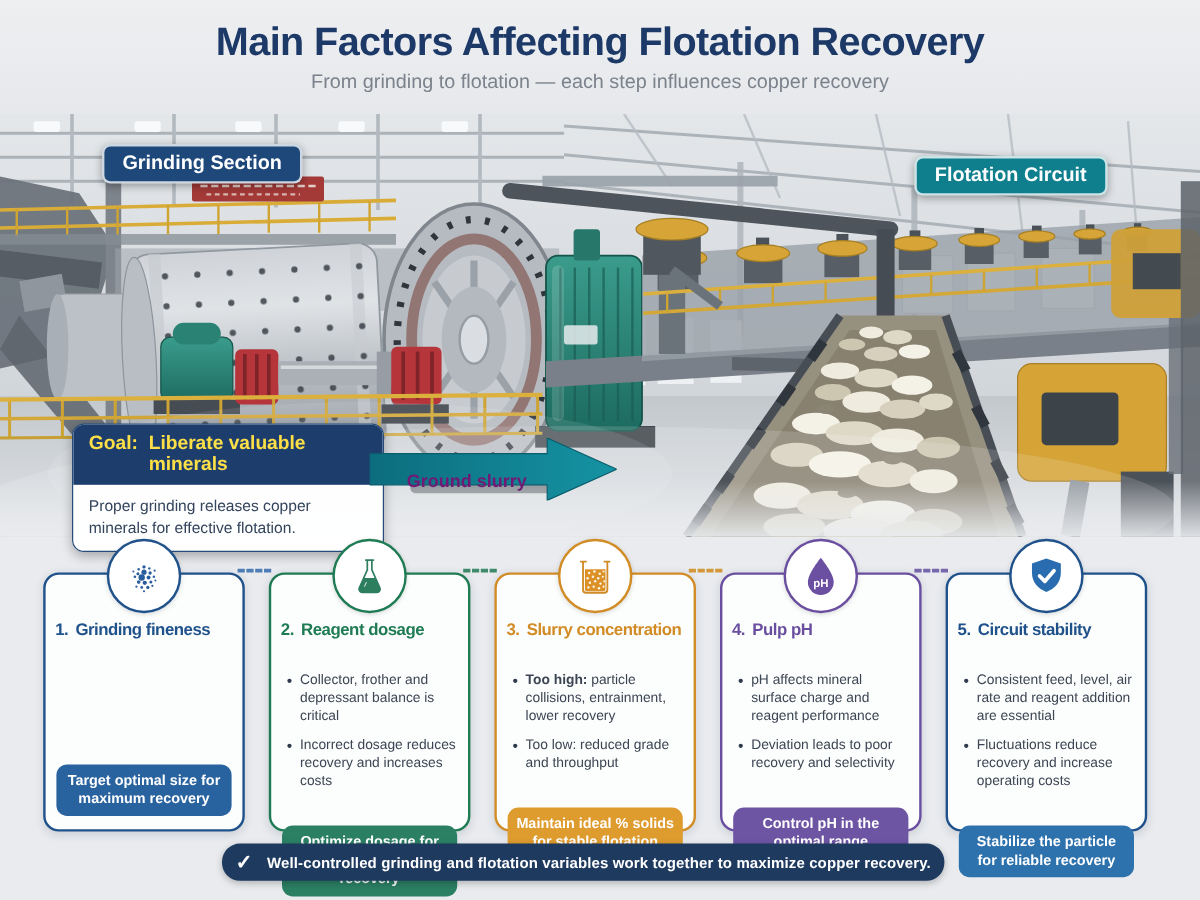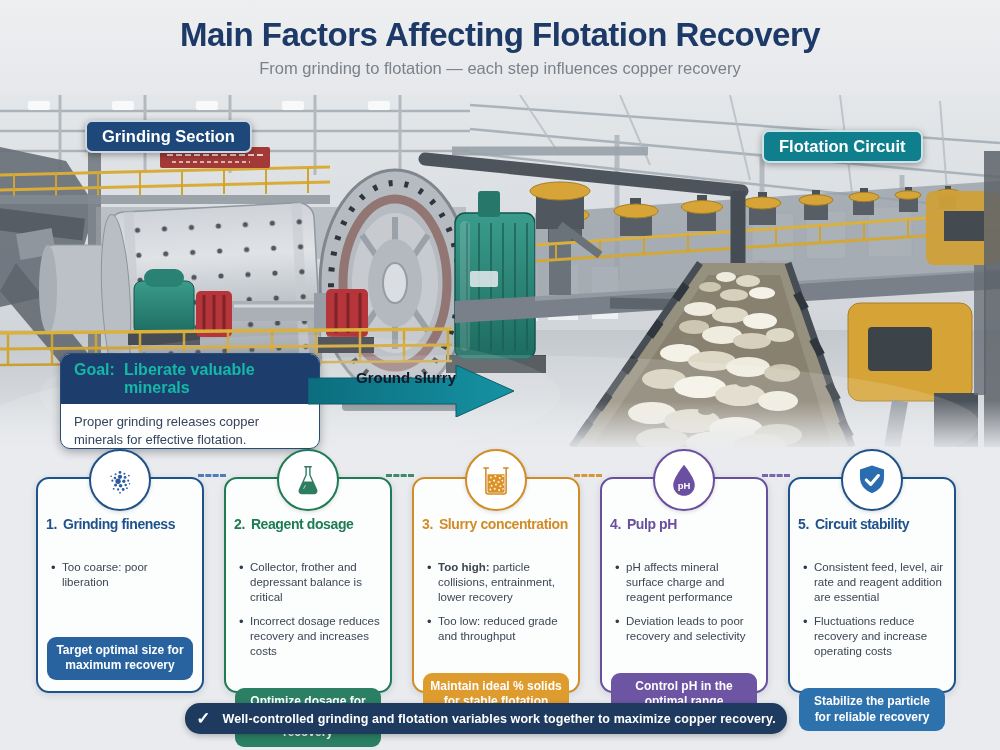--- a/index.html
+++ b/index.html
@@ -17,25 +17,25 @@
   .photo svg{display:block;}
 
   .badge{position:absolute;color:#fff;font-weight:bold;font-size:16.5px;padding:5px 15px;
          border-radius:7px;border:2px solid rgba(255,255,255,.78);box-shadow:0 2px 7px rgba(0,0,0,.35);
          white-space:nowrap;}
   .badge.grinding{left:85px;top:25px;background:#1d4879;}
   .badge.flotation{left:762px;top:35px;background:#0f7f8e;}
 
   .goal{position:absolute;left:60px;top:258px;width:258px;border-radius:10px;overflow:hidden;
         border:1.5px solid #274b79;background:rgba(255,255,255,.96);box-shadow:0 3px 10px rgba(0,0,0,.3);}
-  .goal-hd{background:#1d3e6d;color:#14b8a6;font-weight:bold;font-size:16px;padding:7px 13px;display:flex;gap:9px;}
-  .goal-bd{padding:9px 13px 0;color:#33445c;font-size:13px;line-height:1.35;}
+  .goal-hd{background:#1d3e6d;color:#fde047;font-weight:bold;font-size:16px;padding:7px 13px;display:flex;gap:9px;}
+  .goal-bd{padding:9px 13px 11px;color:#33445c;font-size:13px;line-height:1.35;}
 
   .arrow{position:absolute;left:308px;top:270px;width:206px;height:52px;}
-  .arrow .lbl{position:absolute;left:14px;top:4px;width:134px;text-align:right;color:#0f172a;
+  .arrow .lbl{position:absolute;left:14px;top:28px;width:134px;text-align:center;color:#701a75;
               font-weight:bold;font-size:15px;white-space:nowrap;}
 
   
   .cards{position:absolute;left:36px;top:447px;width:916px;height:243px;}
   .dash{position:absolute;top:27px;height:0;border-top:3px dashed #5b84b8;}
   .dash.d1{left:162px;width:28px;border-color:#4e7db7;}
   .dash.d2{left:350px;width:28px;border-color:#3f8a6b;}
   .dash.d3{left:538px;width:28px;border-color:#d4973a;}
   .dash.d4{left:726px;width:28px;border-color:#7766ad;}
 
@@ -429,21 +429,20 @@
               <circle cx="41" cy="43" r="1.4"></circle>
               <circle cx="30" cy="50" r="1.4"></circle>
           </g>
         </svg>
       </div>
       <div class="card-head">
         <span>1.</span>
         <span>Grinding fineness</span>
       </div>
       <ul class="bullets">
-        <li><span class="b-strong"></span><span>Too coarse: poor liberation</span></li>
       </ul>
       <div class="action">Target optimal size for maximum recovery</div>
     </div>
 
     <div class="card c2" style="--accent: #1e7b53; --btn: #2b8063;">
       <div class="icon-wrap">
         <svg width="38" height="38" viewBox="0 0 60 60">
           <path d="M22.8 32.5 L16.5 45.5 c-1.3 2.8 .7 6 3.8 6 h19.4 c3.1 0 5.1 -3.2 3.8 -6 L37.2 32.5 Z" fill="#2d7d5f"></path>
           <path d="M27 9 v13 L16.5 45.5 c-1.3 2.8 .7 6 3.8 6 h19.4 c3.1 0 5.1 -3.2 3.8 -6 L33 22 V9" fill="none" stroke="#2d7d5f" stroke-width="2.2" stroke-linejoin="round"></path>
           <line x1="25" y1="9" x2="35" y2="9" stroke="#2d7d5f" stroke-width="2.4" stroke-linecap="round"></line>

